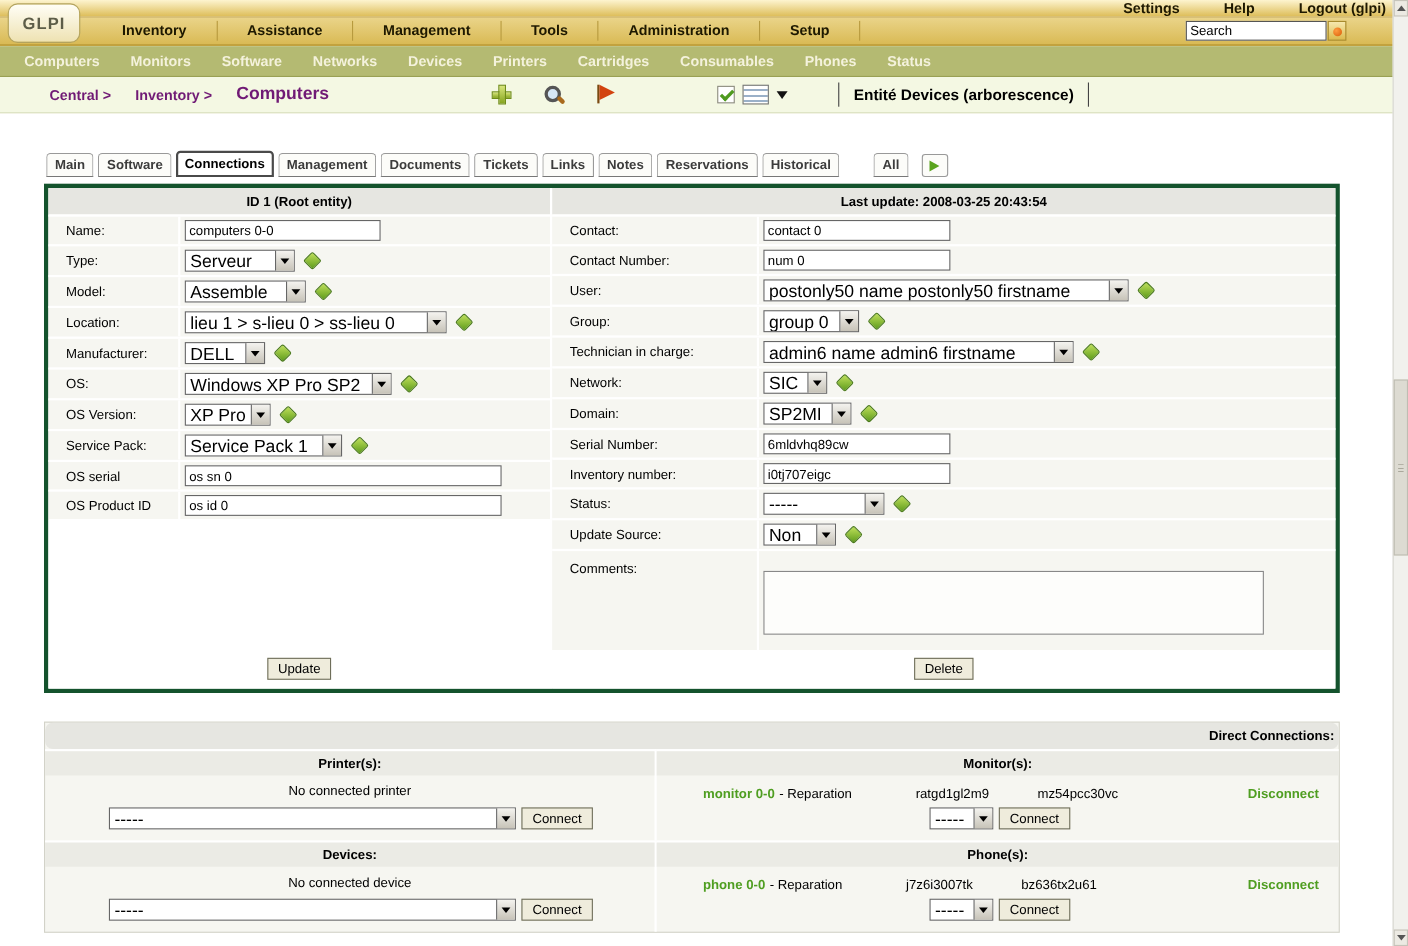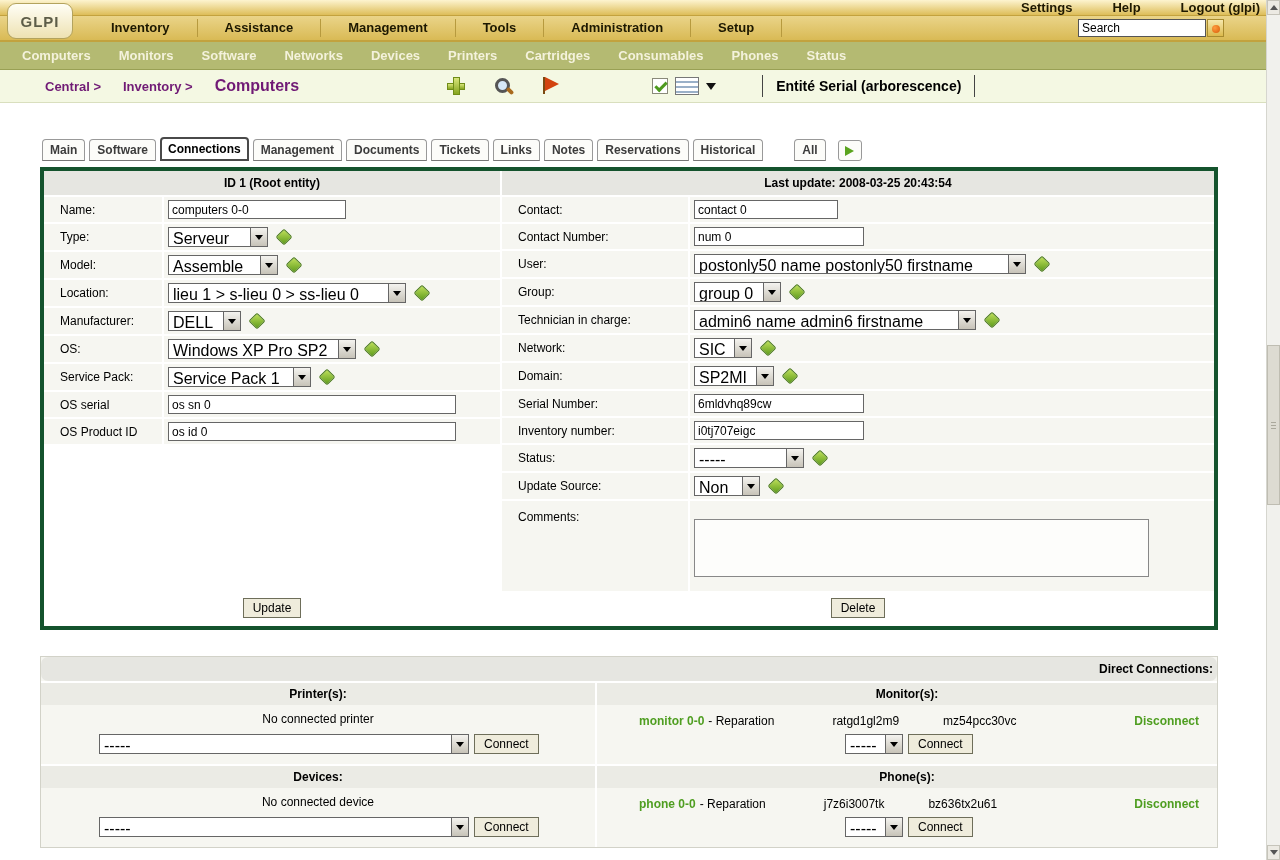--- a/index.html
+++ b/index.html
@@ -193,21 +193,21 @@
   <div class="crumb-icons1">
     <span class="i-plus"></span>
     <span class="i-search"></span>
     <span class="i-flag"></span>
   </div>
   <div class="crumb-icons2">
     <span class="i-check"></span>
     <span class="i-list"></span>
     <span class="i-caret"></span>
   </div>
-  <div class="entity">Entité Serial (arborescence)</div>
+  <div class="entity">Entité Devices (arborescence)</div>
 </div>
 
 <div class="tabs">
   <a class="tab">Main</a>
   <a class="tab">Software</a>
   <a class="tab active">Connections</a>
   <a class="tab">Management</a>
   <a class="tab">Documents</a>
   <a class="tab">Tickets</a>
   <a class="tab">Links</a>
@@ -280,20 +280,30 @@
       <div class="flabel">OS:</div>
       <div class="fval">
         <span class="sel" style="width:188px">
             <span class="st">Windows XP Pro SP2</span>
             <span class="sb"></span>
           </span>
         <span class="addicon"></span>
       </div>
     </div>
 
+    <div class="frow">
+      <div class="flabel">OS Version:</div>
+      <div class="fval">
+        <span class="sel" style="width:78px">
+            <span class="st">XP Pro</span>
+            <span class="sb"></span>
+          </span>
+        <span class="addicon"></span>
+      </div>
+    </div>
 
     <div class="frow">
       <div class="flabel">Service Pack:</div>
       <div class="fval">
         <span class="sel" style="width:143px">
             <span class="st">Service Pack 1</span>
             <span class="sb"></span>
           </span>
         <span class="addicon"></span>
       </div>
@@ -318,21 +328,21 @@
       <button class="btn">Update</button>
     </div>
   </div>
 
   <div class="fcol right">
     <div class="fhead">Last update: 2008-03-25 20:43:54</div>
 
     <div class="frow">
       <div class="flabel">Contact:</div>
       <div class="fval">
-          <input class="txt" style="width: 144px;" value="contact 0">
+          <input class="txt" style="width: 170px;" value="contact 0">
         </div>
     </div>
 
     <div class="frow">
       <div class="flabel">Contact Number:</div>
       <div class="fval">
           <input class="txt" style="width: 170px;" value="num 0">
         </div>
     </div>
 

